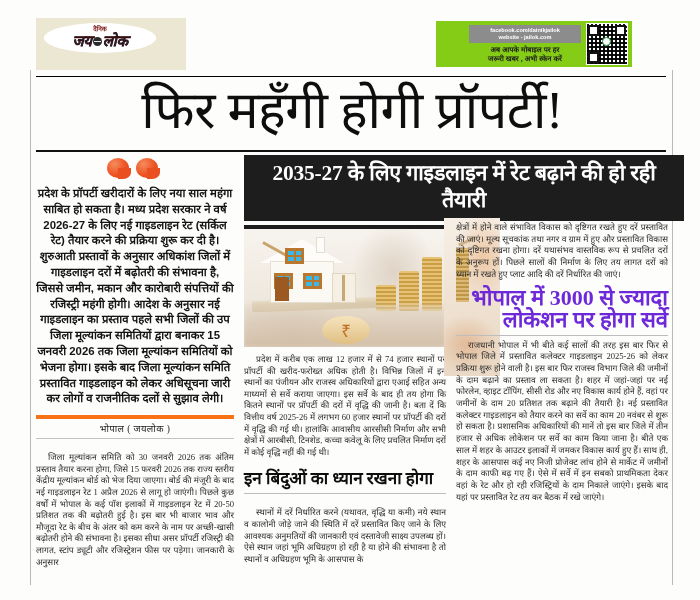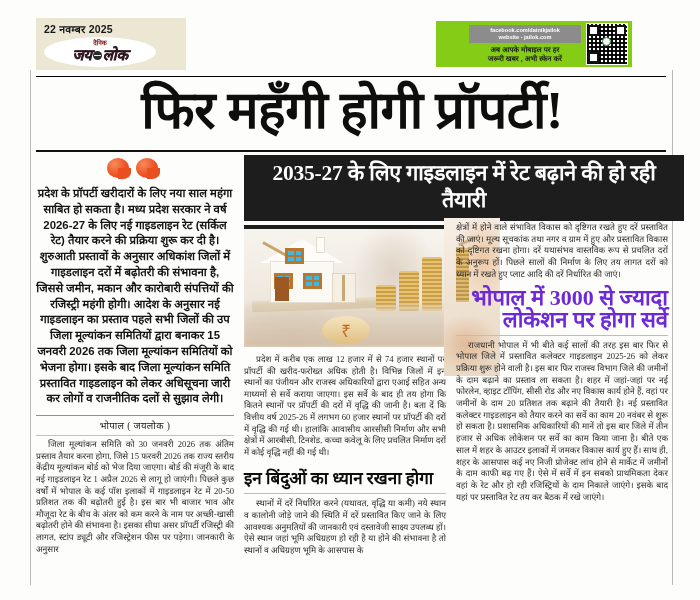--- a/index.html
+++ b/index.html
@@ -204,21 +204,21 @@
     background: #b9b9b9;
   }
   
   .headline {
     position: absolute;
     left: 36px;
     top: 80px;
     width: 632px;
     text-align: center;
     font-family: "Liberation Serif", "DejaVu Serif", serif;
-    font-weight: bold;
+    font-weight: normal;
     font-size: 52px;
     line-height: 62px;
     letter-spacing: -0.5px;
     color: #0e0e0e;
     white-space: nowrap;
   }
   
   .col-left {
     position: absolute;
     left: 36px;
@@ -259,33 +259,33 @@
   .intro {
     font-family: Liberation Sans, sans-serif;
     font-size: 11.4px;
     line-height: 15.8px;
     text-align: center;
     color: #141414;
     font-weight: 600;
   }
   .dateline-wrap {
     margin-top: 8px;
-    border-top: 1px solid #f97316;
+    border-top: 4px solid #f97316;
     border-bottom: 1px solid #c2c2c2;
     padding: 3px 0;
     text-align: center;
   }
   .dateline {
     font-family: "Liberation Serif", "DejaVu Serif", serif;
     font-size: 9.5px;
     color: #1b1b1b;
     letter-spacing: 0.4px;
   }
   .body-text {
-    margin-top: 3px;
+    margin-top: 13px;
     font-family: "Liberation Serif", "DejaVu Serif", serif;
     font-size: 8.6px;
     line-height: 11.6px;
     text-align: justify;
     color: #2a2a2a;
   }
   .body-text.indent { text-indent: 12px; }
   
   .col-mid {
     position: absolute;
@@ -486,21 +486,20 @@
     margin-top: 6px;
   }
 </style>
 </head>
 <body>
 
 <div class="page">
 
   <div class="masthead">
     <div class="mast-left">
-      <div class="mast-date">22 नवम्बर 2025</div>
       <div class="logo-pill">
         <div class="logo-small">दैनिक</div>
         <div class="logo-main">
           <span>जय</span><span class="logo-globe"></span><span>लोक</span>
         </div>
       </div>
     </div>
     <div class="mast-right">
       <div class="mast-promo">
         <div class="promo-bar">

